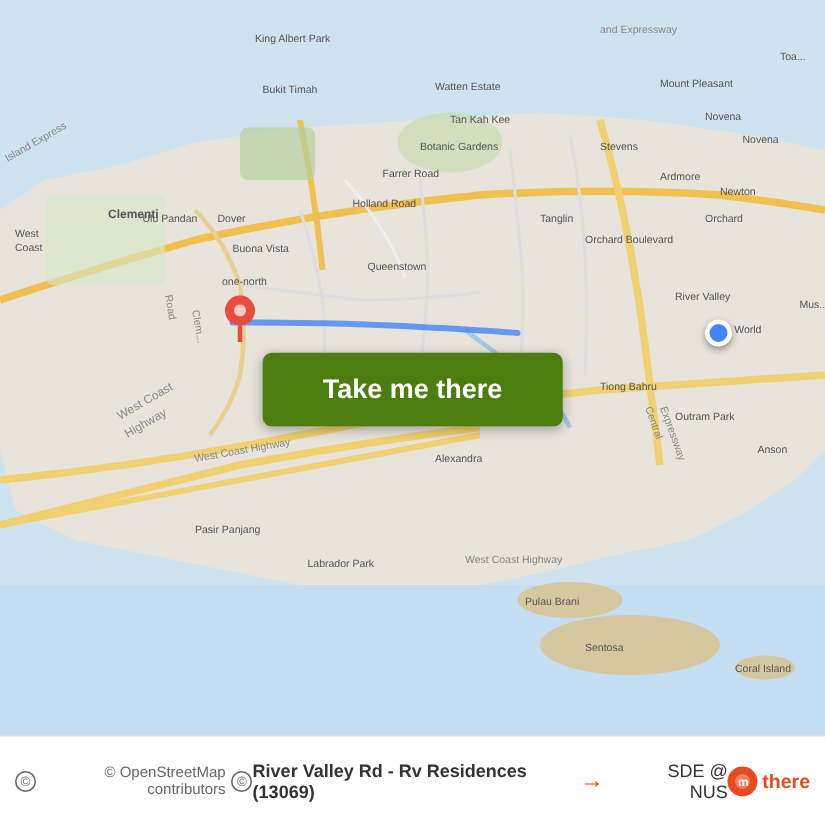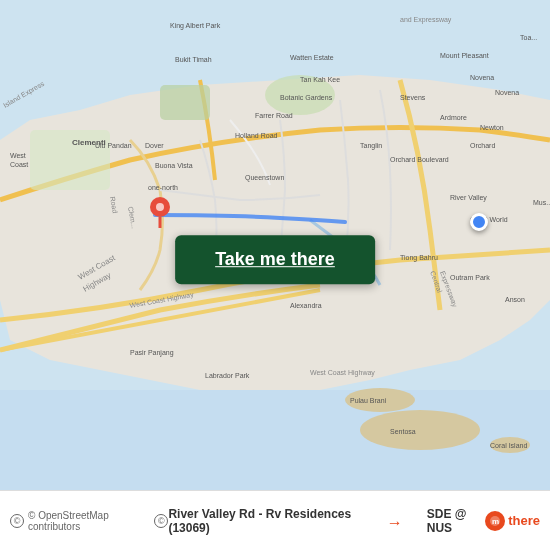--- a/index.html
+++ b/index.html
@@ -16,32 +16,31 @@
     #map-svg {
       width: 100%;
       height: 100%;
     }
 
     #take-me-there-btn {
       position: absolute;
       left: 50%;
       top: 50%;
       transform: translate(-50%, -20%);
-      background-color: #14532d;
+      background-color: #4d7c0f;
       color: white;
       border: none;
       border-radius: 6px;
       padding: 14px 40px;
       font-size: 18px;
       font-weight: bold;
       cursor: pointer;
       white-space: nowrap;
       box-shadow: 0 2px 8px rgba(0,0,0,0.3);
       z-index: 10;
-      text-decoration: underline;
     }
 
     
     .pin-marker {
       position: absolute;
       z-index: 11;
     }
 
     
     .dot-marker {
@@ -88,22 +87,23 @@
       color: #333;
     }
 
     #arrow-icon {
       color: #e8491e;
       font-size: 16px;
     }
 
     #destination-text {
       font-size: 12px;
-      font-weight: bold;
+      font-weight: normal;
       color: #333;
+      text-align: right;
     }
 
     #moovit-logo {
       display: flex;
       align-items: center;
       gap: 3px;
       flex-shrink: 0;
     }
 
     #moovit-circle {
@@ -312,21 +312,21 @@
   
   <div class="dot-marker" style="left: 470px; top: 213px;"></div>
 
   
   <button id="take-me-there-btn">Take me there</button>
 </div>
 
 <div id="footer">
   <div id="copyright-info">
     <span class="openstreetmap-circle">©</span>
-    <span style="font-size:10px;color:#666;">© OpenStreetMap contributors</span>
+    <span style="font-size:10px;color:#666;text-align:right;">© OpenStreetMap contributors</span>
     <span class="openmaptiles-circle">©</span>
   </div>
 
   <div id="route-info">
     <span id="origin-text">River Valley Rd - Rv Residences (13069)</span>
     <span id="arrow-icon">→</span>
     <span id="destination-text">SDE @ NUS</span>
   </div>
 
   <div id="moovit-logo">

